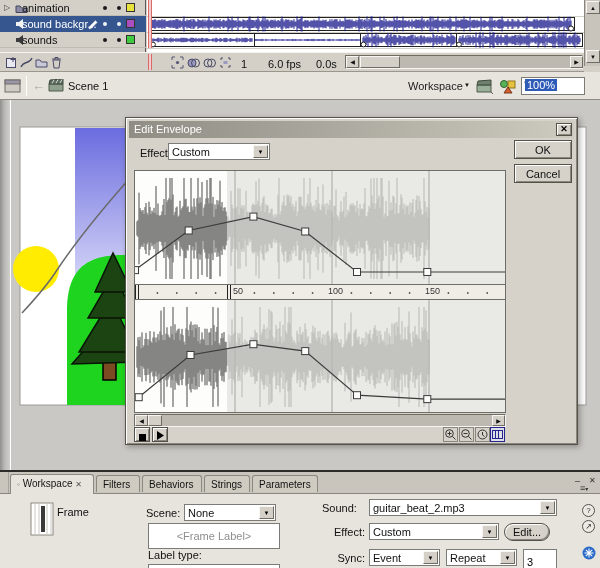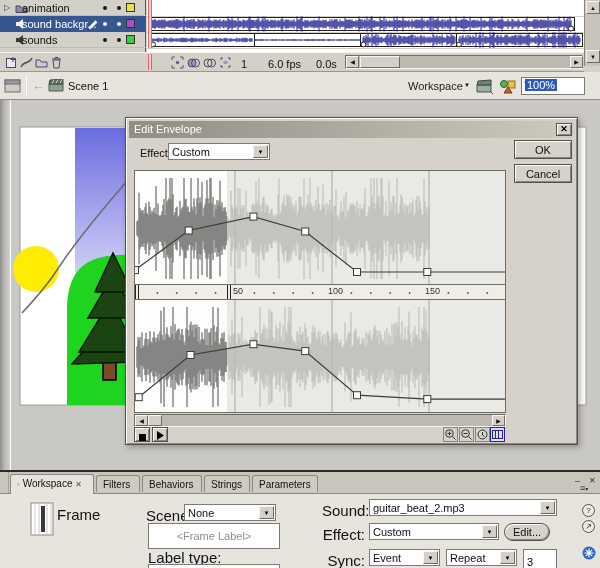--- a/index.html
+++ b/index.html
@@ -56,21 +56,21 @@
   #env-hscroll { left:8px; top:296px; width:372px; height:13px; }
   .dlg-mini { position:absolute; top:309px; width:16px; height:15px; }
   .icon-sq { position:absolute; top:309px; width:15px; height:15px; background:#d6d2ca; border:1px solid #8a867e; }
   .icon-sq.pressed { border:1px solid #24248c; background:#dedee9; }
 
   
   #props { left:0; top:470px; width:600px; height:98px; background:#c9c5bc; border-top:2px solid #2b2b28; }
   #props-content { position:absolute; left:0; top:21px; width:600px; height:77px; background:#e7e4dd; border-top:1px solid #8a8880; }
   .tab { position:absolute; top:3px; height:17px; background:#cfcbc1; border:1px solid #8a8880; border-bottom:none; border-radius:3px 3px 0 0; font-size:10px; padding:3px 6px 0; white-space:nowrap; }
   .tab.active { top:2px; height:20px; background:#e7e4dd; z-index:2; }
-  .plabel { position:absolute; font-size:15px; color:#111; }
+  .plabel { position:absolute; font-size:11px; color:#111; }
   .pr-combo { position:absolute; }
   input.tfield { position:absolute; border:1px solid #7b7b77; background:#fff; font:11px "Liberation Sans",sans-serif; height:26px; }
   input.tfield::placeholder { color:#8e8e8e; }
   .circ-ic { position:absolute; width:13px; height:13px; border:1px solid #55524a; border-radius:50%; font-size:8px; line-height:11px; text-align:center; color:#33302b; background:#eceae4; }
   #grip { position:absolute; left:0; top:0; width:9px; height:98px; background:#c9c5bc; border-right:1px solid #a8a49b; }
 </style>
 </head>
 <body>
 
 <div id="timeline" class="abs">

